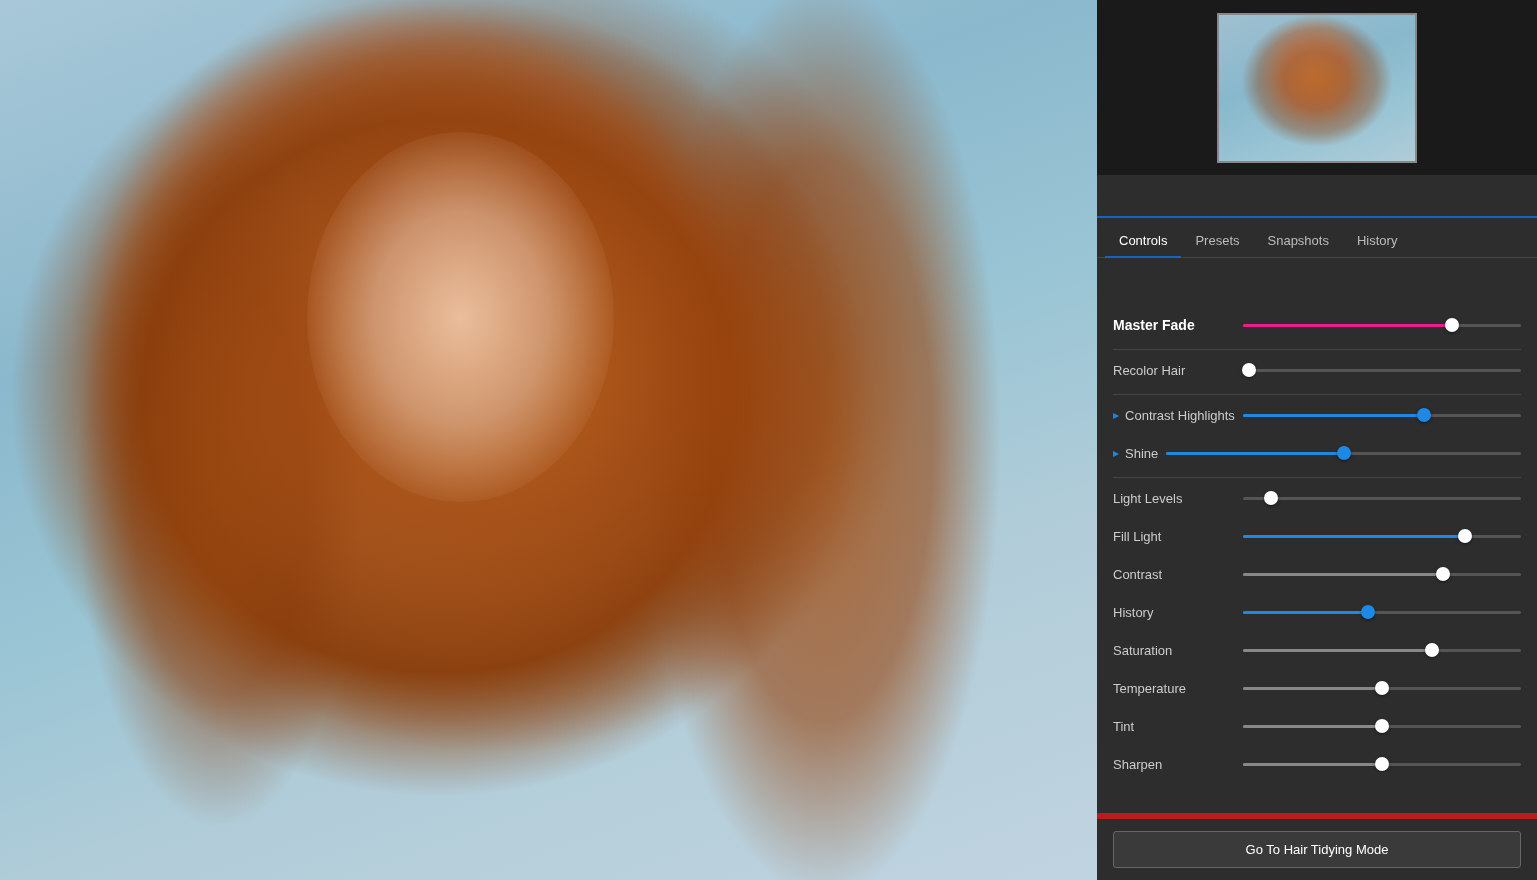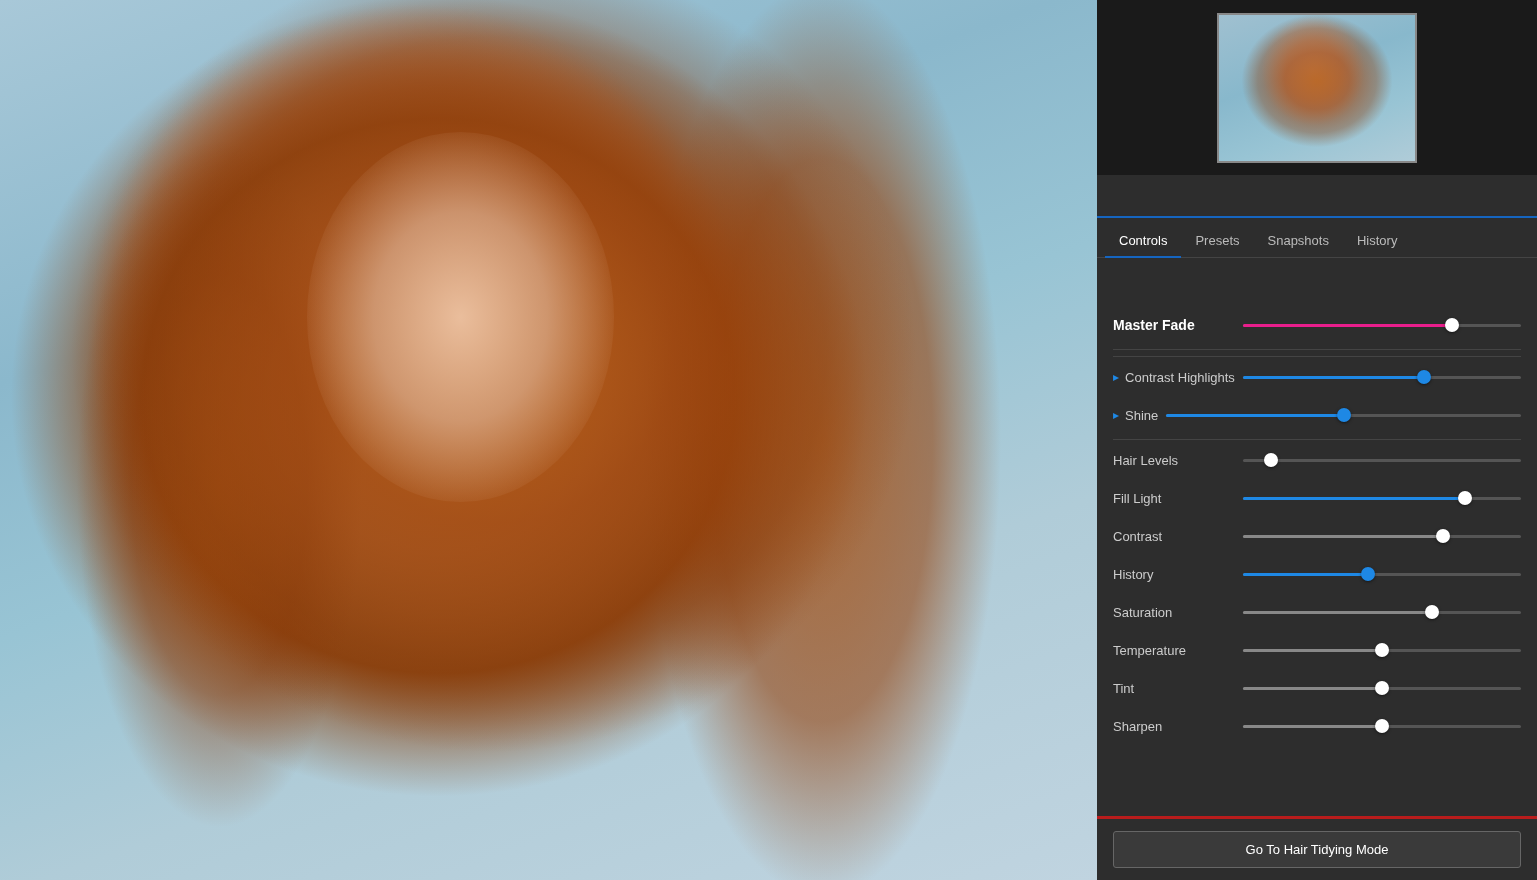--- a/index.html
+++ b/index.html
@@ -223,21 +223,21 @@
     .chevron {
       color: #1e88e5;
       margin-right: 6px;
       font-size: 12px;
     }
 
     
     #bottom-bar {
       padding: 12px 16px;
       background: #2d2d2d;
-      border-top: 3px solid #b91c1c;
+      border-top: 6px solid #b91c1c;
       flex-shrink: 0;
     }
 
     #hair-tidy-btn {
       background: #3a3a3a;
       color: #fff;
       border: 1px solid #666;
       padding: 10px 20px;
       font-size: 13px;
       cursor: pointer;
@@ -289,20 +289,28 @@
       <div class="slider-container">
         <div class="slider-track">
           <div class="slider-fill-left" style="width:75%; background: linear-gradient(to right, #e91e8c, #e91e8c);"></div>
           <div class="slider-thumb" style="left: 75%;"></div>
         </div>
       </div>
     </div>
 
     <div class="divider"></div>
 
+    <div class="control-row">
+      <div class="control-label">Recolor Hair</div>
+      <div class="slider-container">
+        <div class="slider-track">
+          <div class="slider-thumb" style="left: 2%;"></div>
+        </div>
+      </div>
+    </div>
 
 
     <div class="divider"></div>
 
     <div class="control-row">
       <div class="section-header">
         <span class="chevron">▸</span>
         <span>Contrast Highlights</span>
       </div>
       <div class="slider-container" style="margin-left:8px;">
@@ -322,21 +330,21 @@
         <div class="slider-track">
           <div class="slider-fill-left" style="width:50%; background:#1e88e5;"></div>
           <div class="slider-thumb" style="left:50%; background:#1e88e5;"></div>
         </div>
       </div>
     </div>
 
     <div class="divider"></div>
 
     <div class="control-row">
-      <div class="control-label">Hair Levels</div>
+      <div class="control-label">Light Levels</div>
       <div class="slider-container">
         <div class="slider-track">
           <div class="slider-thumb" style="left:10%;"></div>
         </div>
       </div>
     </div>
 
     <div class="control-row">
       <div class="control-label">Fill Light</div>
       <div class="slider-container">

